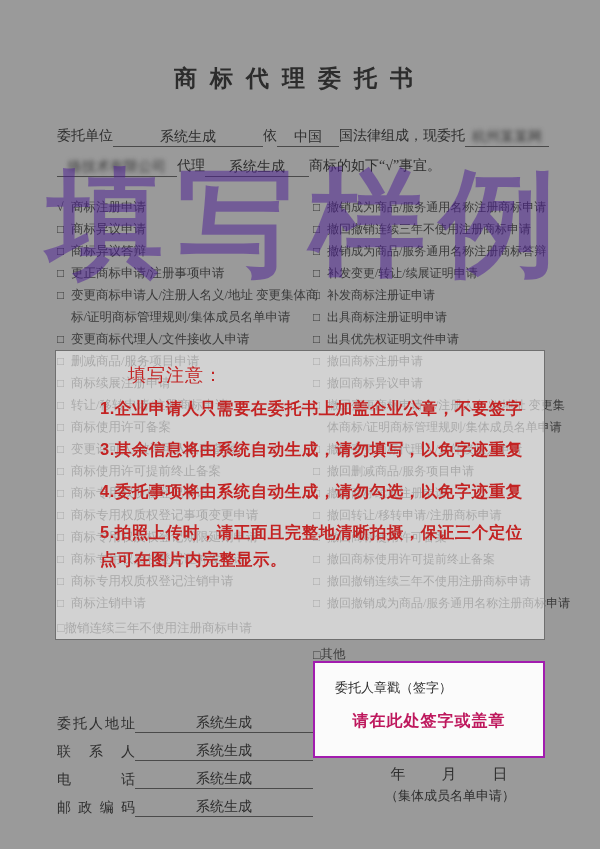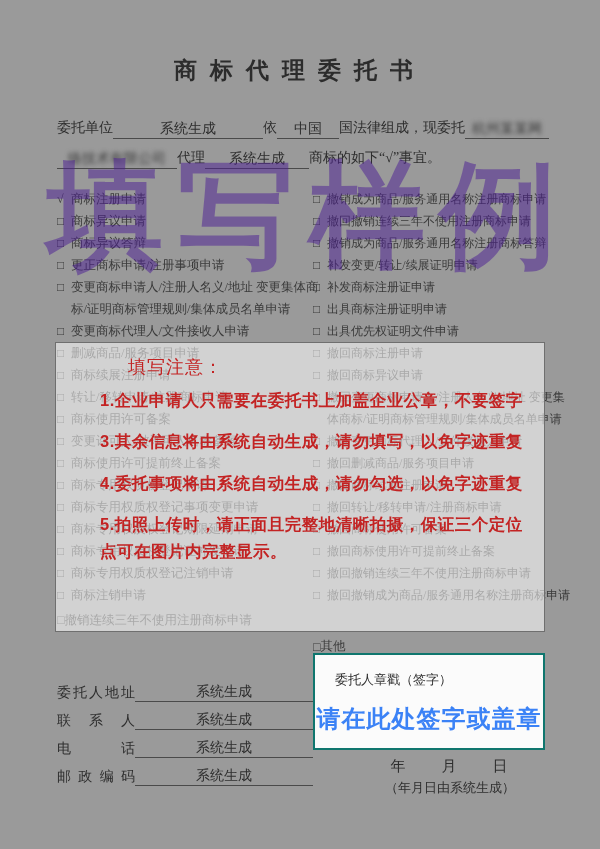--- a/index.html
+++ b/index.html
@@ -2,21 +2,21 @@
 <html><head>
 <meta charset="utf-8">
 <style>
   html,body{margin:0;padding:0;}
   body{
     width:600px;height:849px;position:relative;overflow:hidden;
     background:#9a9a9a;
     font-family:"Liberation Serif","DejaVu Serif",serif;
     color:#333;
   }
-  .doc{position:absolute;inset:0;}
+  .doc{position:absolute;inset:0;margin-top:8px;}
   
   .title{
     position:absolute;top:55px;left:0;width:100%;text-align:center;
     font-size:23px;font-weight:bold;letter-spacing:13px;color:#2c2c2c;
   }
   
   .intro{position:absolute;left:57px;top:119px;width:492px;font-size:14px;color:#2e2e2e;}
   .intro-line{display:flex;align-items:flex-start;height:30px;white-space:nowrap;}
   .u{border-bottom:1px solid #4a4a4a;text-align:center;display:inline-block;line-height:19px;}
   .u1{width:150px;} .u2{width:62px;} .u3{flex:1;} .u4{width:120px;} .u5{width:104px;}
@@ -46,32 +46,32 @@
   }
   .note-item{
     margin:0 14px 15px 44px;font-size:16.5px;font-weight:bold;color:#c32323;
     line-height:1.6;letter-spacing:0.5px;
   }
   
   .bottom-row-left{position:absolute;left:57px;top:612px;font-size:12.5px;color:#3a3a3a;white-space:nowrap;}
   .bottom-row-right{position:absolute;left:313px;top:638px;font-size:12.5px;color:#3a3a3a;white-space:nowrap;display:flex;align-items:flex-end;}
   .other-line{display:inline-block;width:168px;border-bottom:1px solid #4a4a4a;height:15px;}
   
-  .contact{position:absolute;left:57px;top:674px;width:260px;font-size:14px;color:#2e2e2e;}
+  .contact{position:absolute;left:57px;top:697px;width:260px;font-size:14px;color:#2e2e2e;}
   .c-row{display:flex;align-items:flex-end;height:28px;}
   .c-label{display:inline-block;width:78px;text-align:justify;text-align-last:justify;}
   .c-line{display:inline-block;width:178px;border-bottom:1px solid #4a4a4a;text-align:center;line-height:19px;}
   
   .sig{
     position:absolute;left:313px;top:653px;width:232px;height:97px;box-sizing:border-box;
-    background:#fbfbfb;border:2px solid #0f766e;z-index:11;
+    background:#fbfbfb;border:2px solid #a21caf;z-index:11;
   }
   .sig-label{margin:16px 0 0 20px;font-size:13px;color:#2e2e2e;}
   .sig-instruction{
-    margin-top:14px;text-align:center;font-size:24px;font-weight:bold;color:#3b82f6;
+    margin-top:14px;text-align:center;font-size:16px;font-weight:bold;color:#be185d;
     font-family:"Liberation Sans","DejaVu Sans",sans-serif;letter-spacing:1px;
   }
   .date-line{position:absolute;left:350px;top:757px;width:200px;text-align:center;font-size:15px;color:#2e2e2e;letter-spacing:2px;}
   .date-note{position:absolute;left:348px;top:779px;width:204px;text-align:center;font-size:13px;color:#2e2e2e;}
 </style>
 </head>
 <body>
 
 <div class="doc">
 
@@ -364,15 +364,15 @@
         <span class="c-line">系统生成</span>
       </div>
     </div>
 
   <div class="sig">
     <div class="sig-label">委托人章戳（签字）</div>
     <div class="sig-instruction">请在此处签字或盖章</div>
   </div>
 
   <div class="date-line">年　　月　　日</div>
-  <div class="date-note">（年月日由系统生成）</div>
+  <div class="date-note">（集体成员名单申请）</div>
 
 </div>
 
 </body></html>

